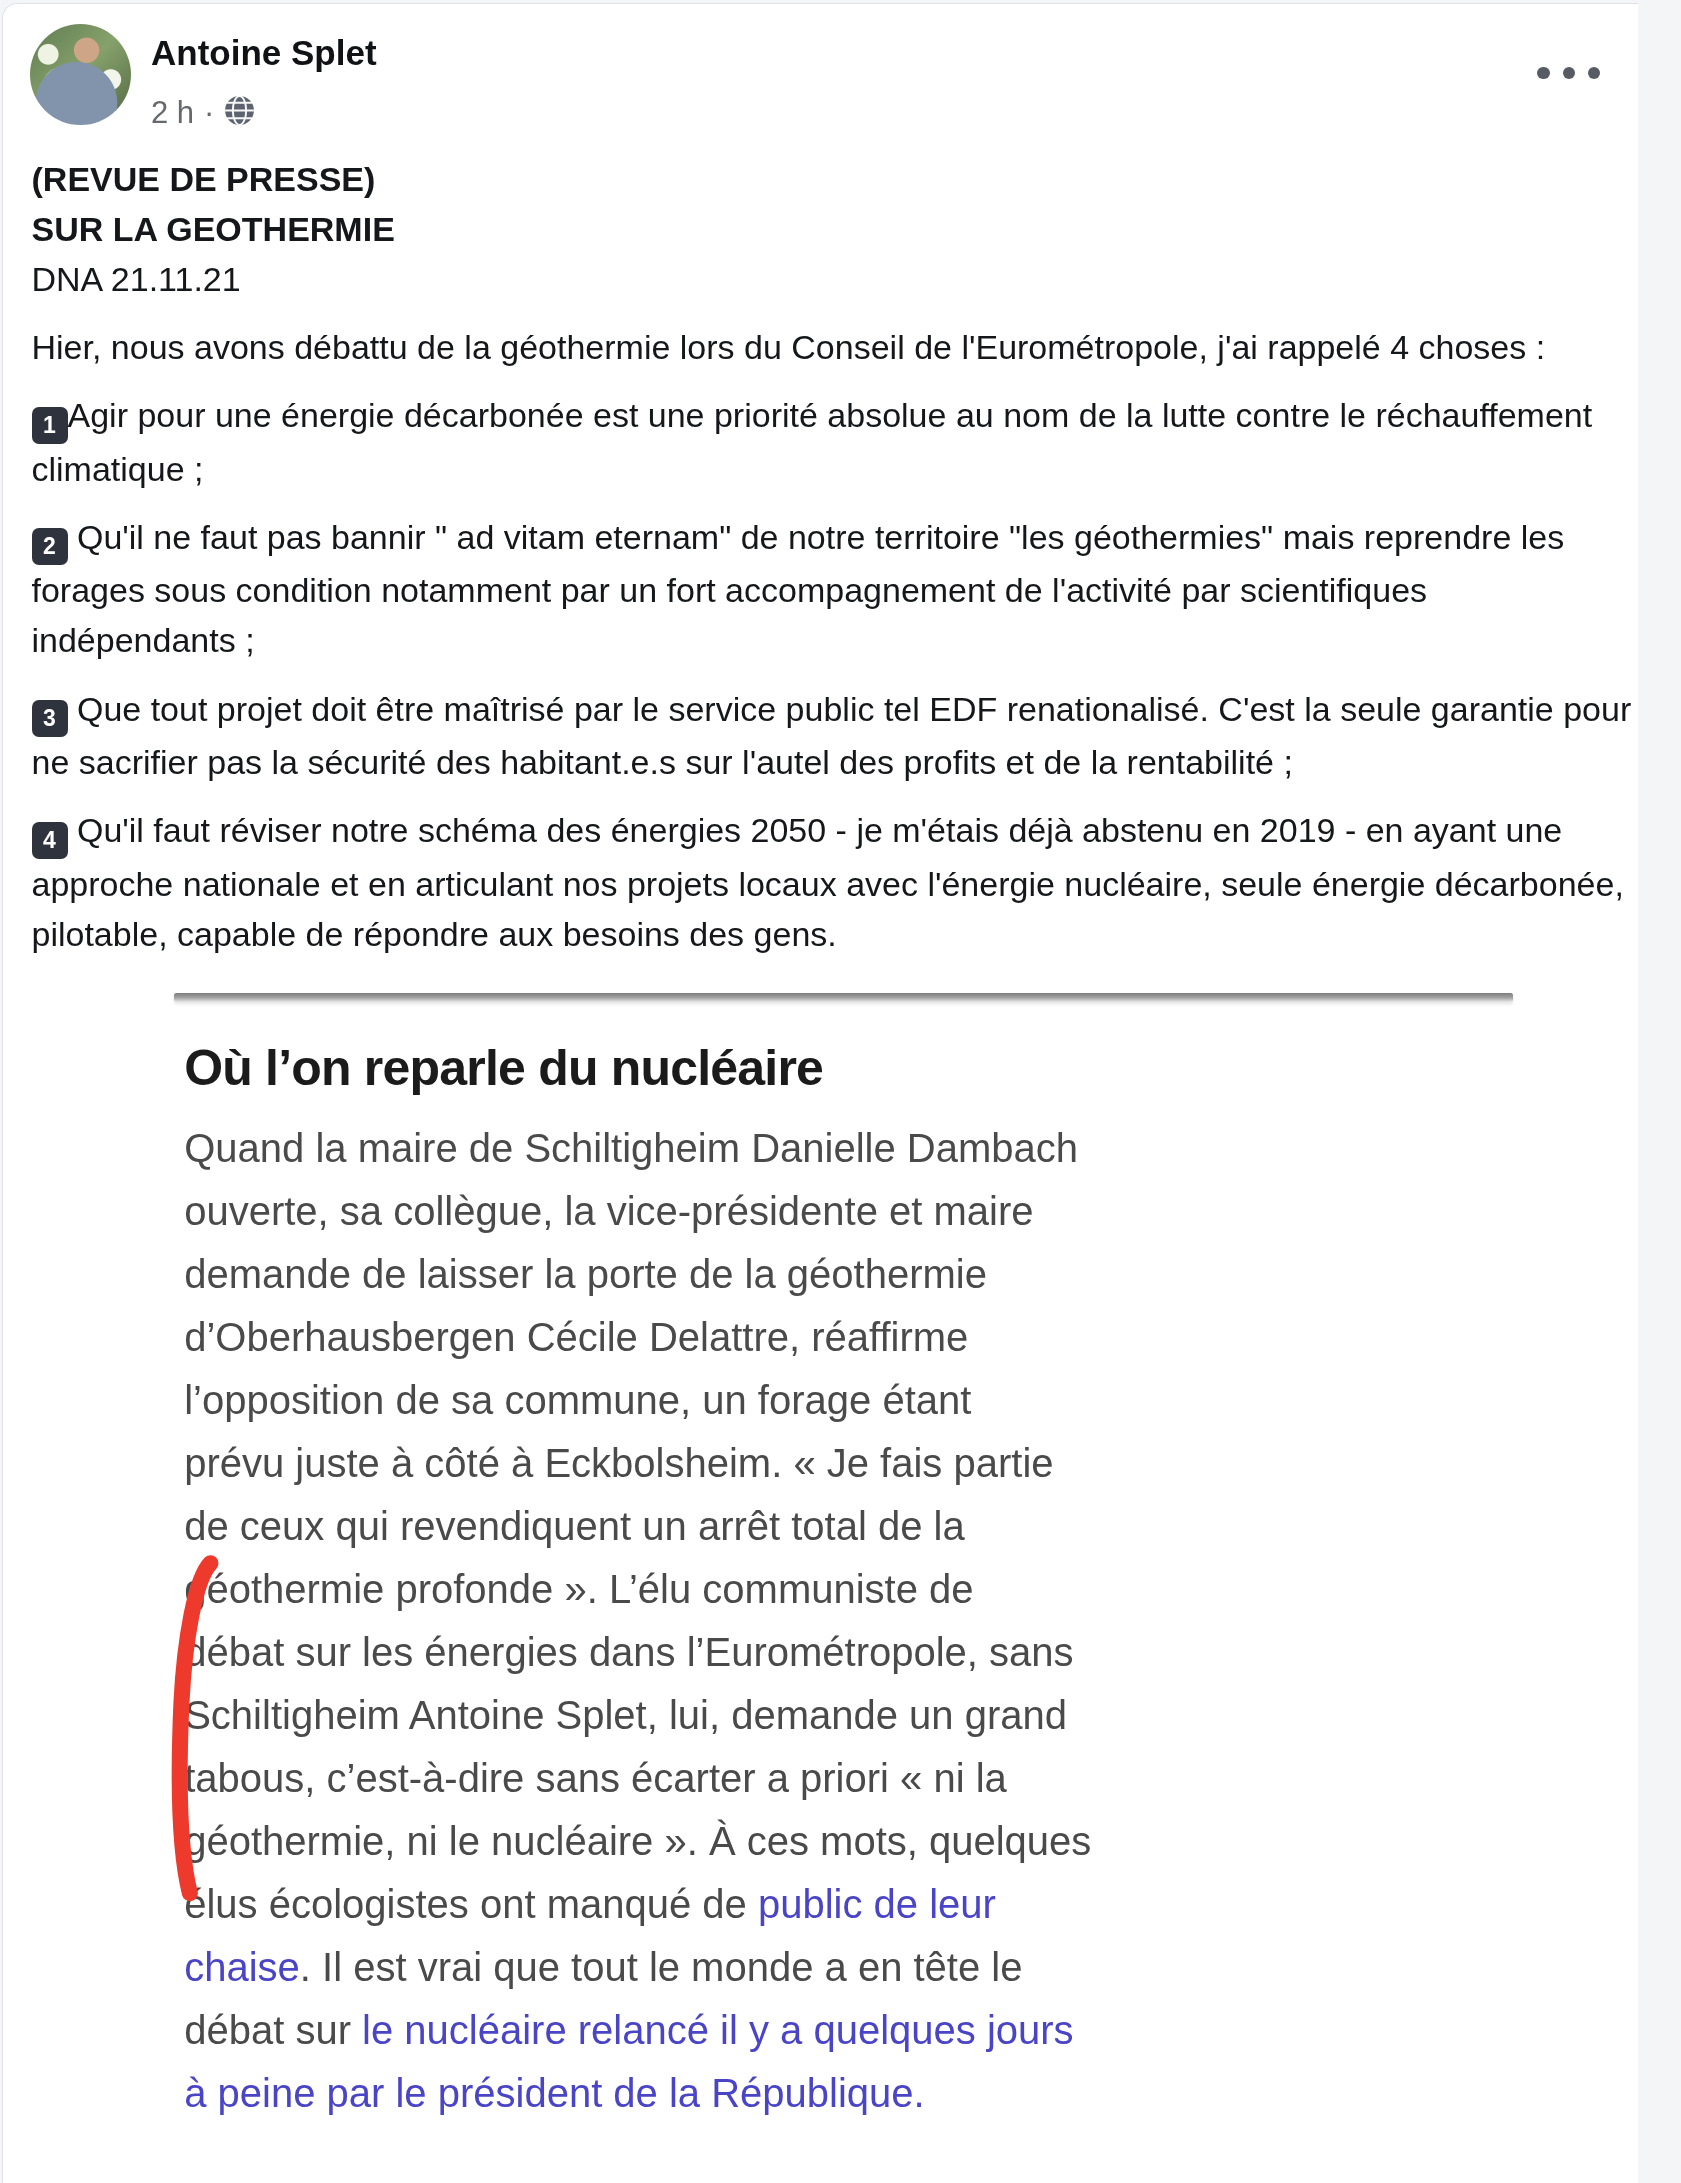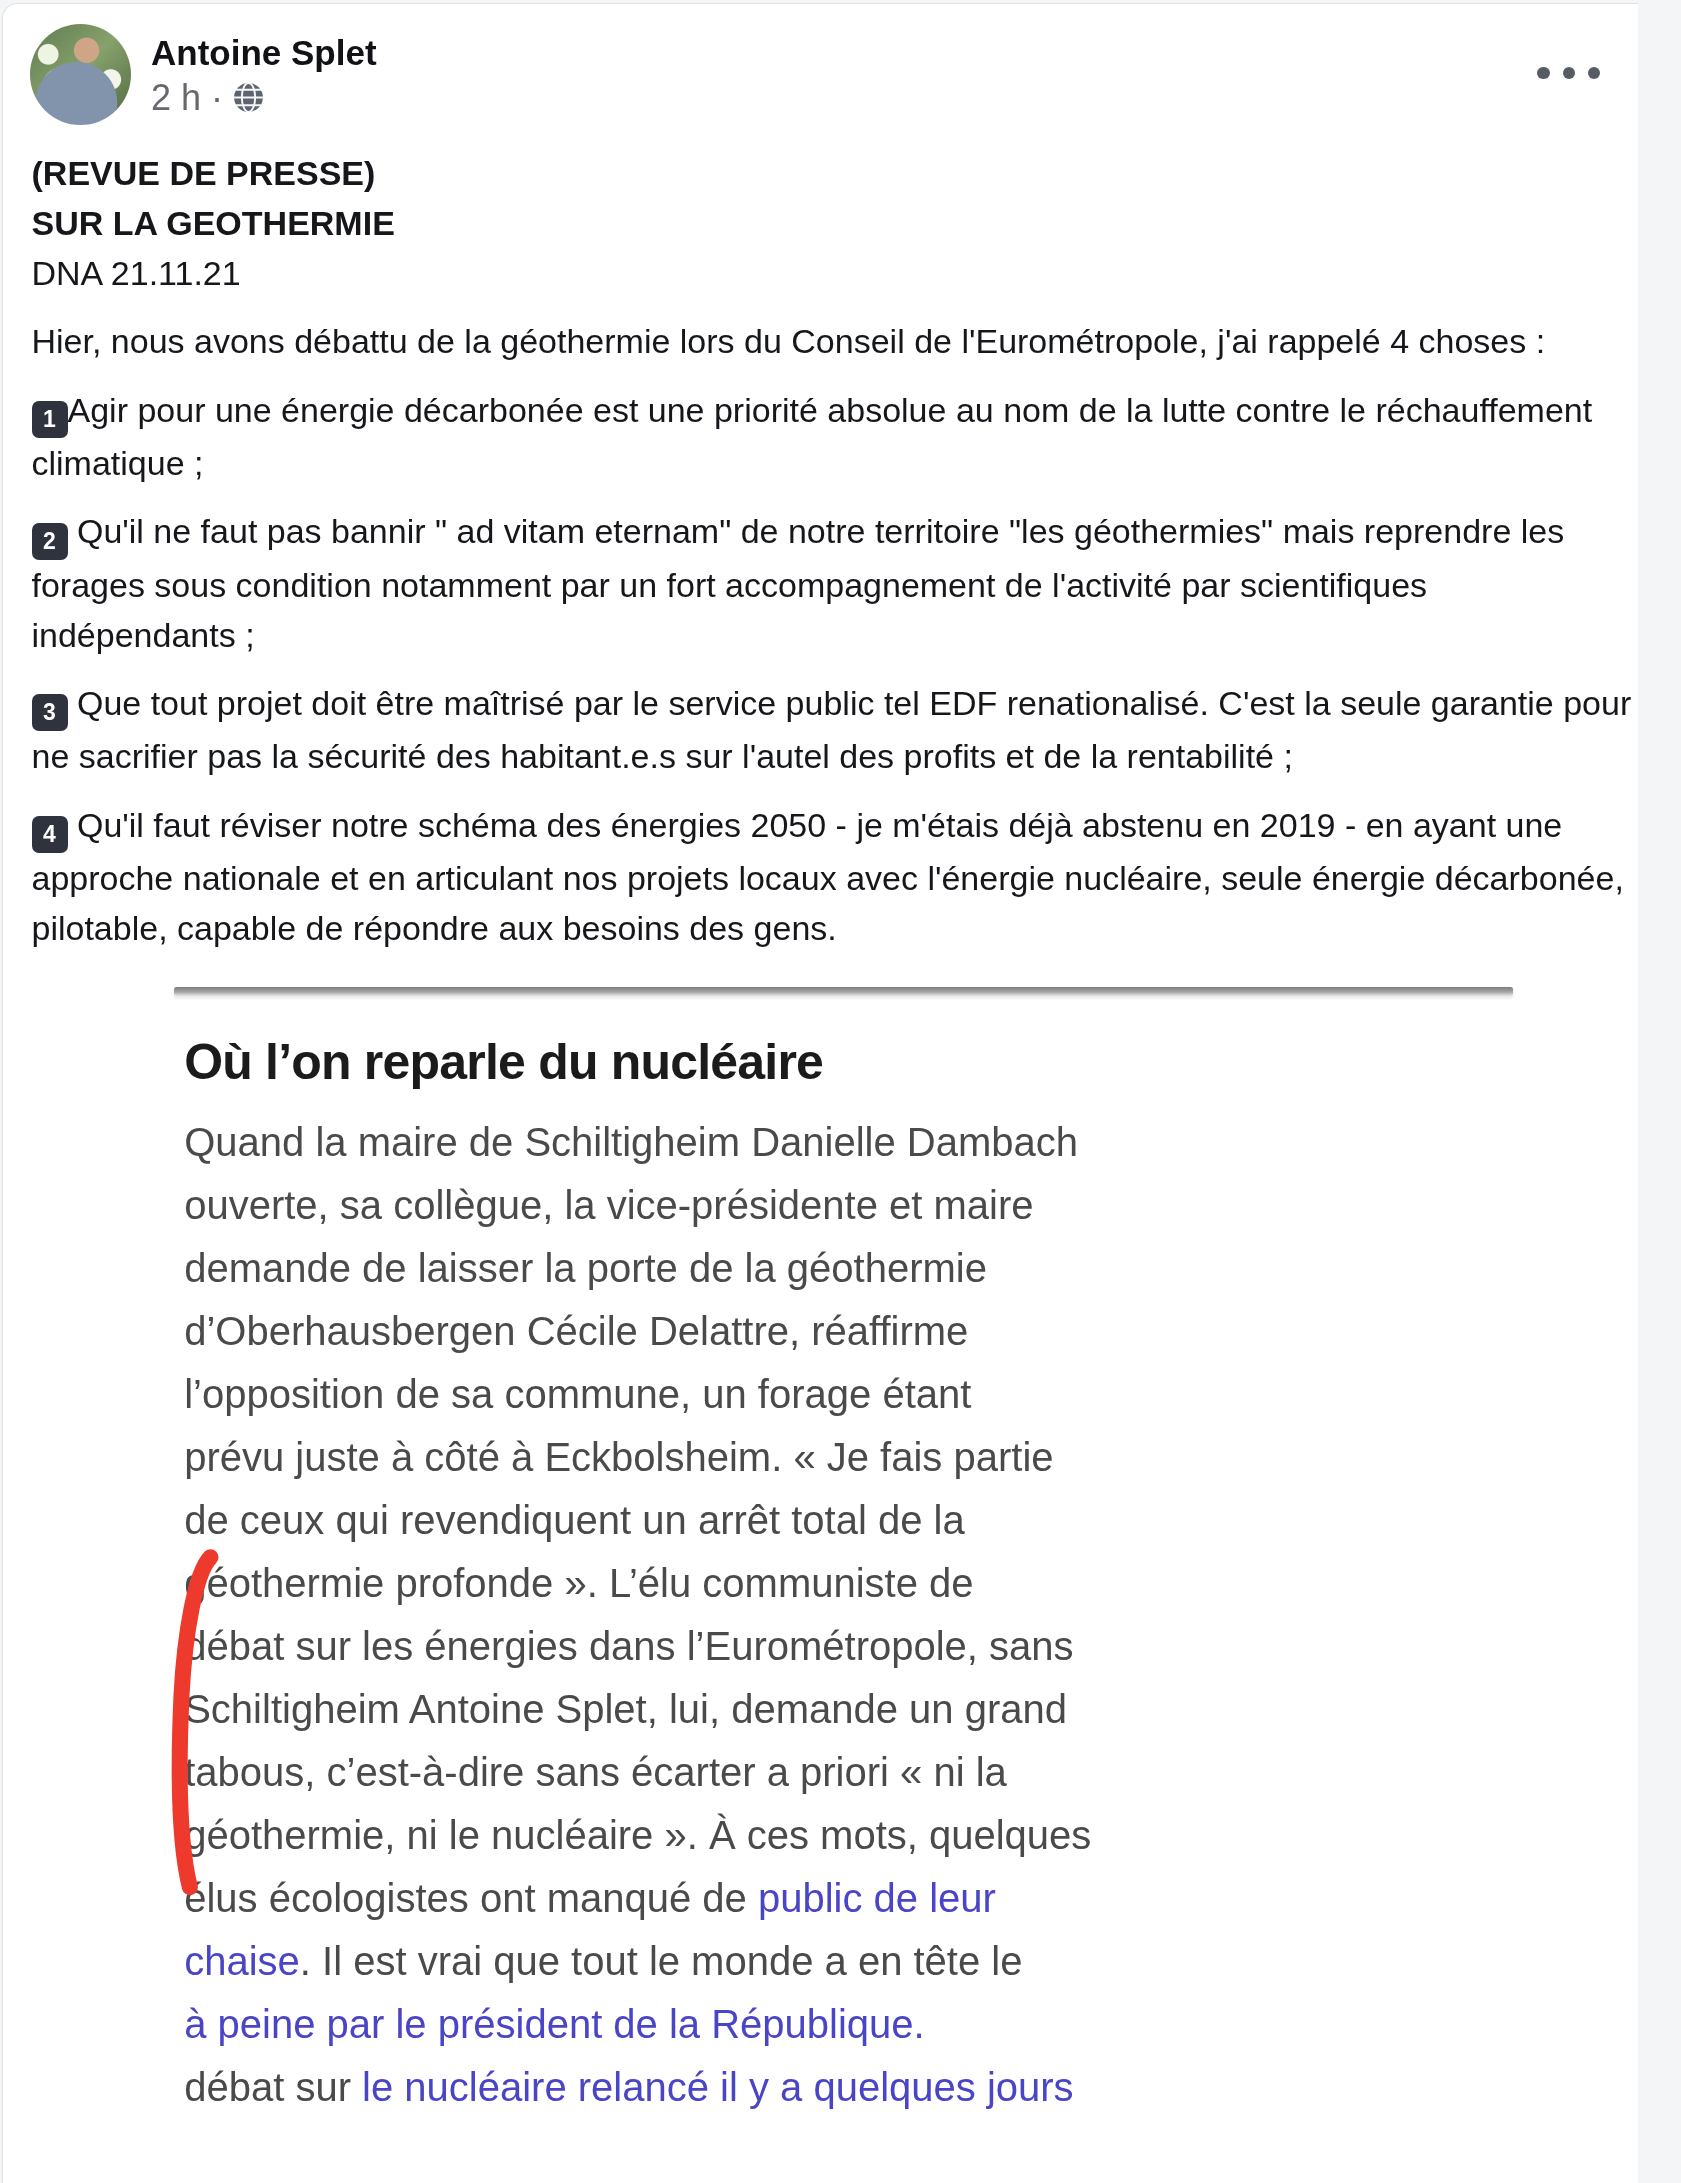--- a/index.html
+++ b/index.html
@@ -22,21 +22,21 @@
     background:
       radial-gradient(circle at 56% 26%, #cfa588 0 13%, rgba(0,0,0,0) 14%),
       radial-gradient(circle at 46% 78%, #8294ab 0 42%, rgba(0,0,0,0) 43%),
       radial-gradient(circle at 18% 30%, #eef3e4 0 9%, rgba(0,0,0,0) 10%),
       radial-gradient(circle at 80% 55%, #f2f6ea 0 10%, rgba(0,0,0,0) 11%),
       radial-gradient(circle at 30% 60%, #9fb485 0 18%, rgba(0,0,0,0) 19%),
       linear-gradient(135deg,#5f7b50 0%,#87a16c 48%,#50673f 100%);
   }
   .hinfo{padding-top:7.6px;}
   .author{font-size:35px;line-height:41px;font-weight:700;color:#101216;}
-  .meta{display:flex;align-items:center;gap:10px;margin-top:4px;font-size:36px;color:#66686d;}
+  .meta{display:flex;gap:10px;margin-top:22px;font-size:31px;color:#66686d;}
   .globe{width:31px;height:31px;display:block;}
   .menu{position:absolute;top:55px;right:67px;display:flex;gap:13px;cursor:pointer;padding:7.6px;}
   .menu span{width:12.2px;height:12.2px;border-radius:50%;background:#575c64;display:block;}
   
   .post-body{padding:23px 40px 0 29px;font-size:34px;line-height:50px;color:#15171b;}
   .bold{font-weight:700;}
   .par{margin:18.3px 0 0 0;}
   .badge{
     display:inline-block;width:36px;height:37px;border-radius:6.9px;
     background:var(--badge);color:#fff;font-size:23px;font-weight:700;
@@ -117,21 +117,21 @@
             <div class="art-line"><span>l’opposition de sa commune, un forage étant</span></div>
             <div class="art-line"><span>prévu juste à côté à Eckbolsheim. « Je fais partie</span></div>
             <div class="art-line"><span>de ceux qui revendiquent un arrêt total de la</span></div>
             <div class="art-line"><span>géothermie profonde ». L’élu communiste de</span></div>
             <div class="art-line"><span>débat sur les énergies dans l’Eurométropole, sans</span></div>
             <div class="art-line"><span>Schiltigheim Antoine Splet, lui, demande un grand</span></div>
             <div class="art-line"><span>tabous, c’est-à-dire sans écarter a priori « ni la</span></div>
             <div class="art-line"><span>géothermie, ni le nucléaire ». À ces mots, quelques</span></div>
             <div class="art-line"><span>élus écologistes ont manqué de </span><span class="art-link">public de leur</span></div>
             <div class="art-line"><span class="art-link">chaise</span><span>. Il est vrai que tout le monde a en tête le</span></div>
+            <div class="art-line"><span>débat sur </span><span class="art-link">le nucléaire relancé il y a quelques jours</span></div>
             <div class="art-line"><span class="art-link">à peine par le président de la République.</span></div>
-            <div class="art-line"><span>débat sur </span><span class="art-link">le nucléaire relancé il y a quelques jours</span></div>
           </div>
       </div>
     </div>
 
   </div>
 </div>
 
 
 </body></html>

